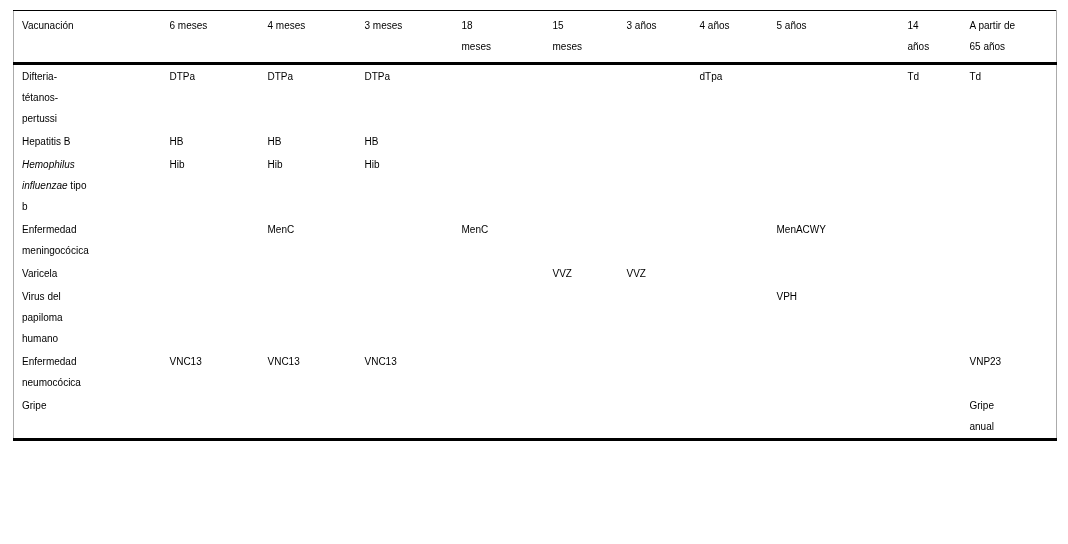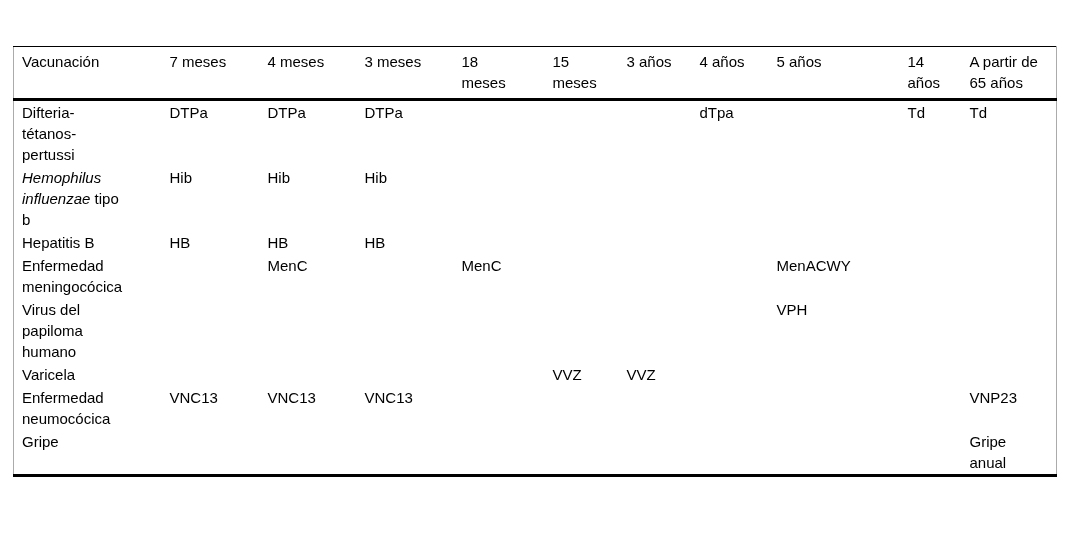--- a/index.html
+++ b/index.html
@@ -22,24 +22,23 @@
     position: absolute;
     left: 13px;
     top: 10px;
     width: 1043px;
     border-collapse: collapse;
     table-layout: fixed;
     border-top: 1px solid #000000;
     border-left: 1px solid #ababab;
     border-right: 1px solid #ababab;
     border-bottom: 3px solid #000000;
-    font-size: 15px;
+    font-size: 10px;
     line-height: 21px;
     color: #000000;
-    margin-top: 36px;
   }
   table.vax thead tr {
     border-bottom: 3px solid #000000;
   }
   table.vax th, table.vax td {
     font-weight: normal;
     text-align: left;
     vertical-align: top;
     white-space: pre-line;
     padding: 1px 4px 1px 8px;
@@ -68,21 +67,21 @@
       <col style="width:74px">
       <col style="width:73px">
       <col style="width:77px">
       <col style="width:131px">
       <col style="width:62px">
       <col style="width:95px">
     </colgroup>
     <thead>
       <tr>
           <th>Vacunación</th>
-          <th>7 meses</th>
+          <th>6 meses</th>
           <th>4 meses</th>
           <th>3 meses</th>
           <th>18
 meses</th>
           <th>15
 meses</th>
           <th>3 años</th>
           <th>4 años</th>
           <th>5 años</th>
           <th>14
@@ -101,86 +100,86 @@
           <td>DTPa</td>
           <td></td>
           <td></td>
           <td></td>
           <td>dTpa</td>
           <td></td>
           <td>Td</td>
           <td>Td</td>
         </tr>
         <tr>
+          <td><span>Hepatitis B</span></td>
+          <td>HB</td>
+          <td>HB</td>
+          <td>HB</td>
+          <td></td>
+          <td></td>
+          <td></td>
+          <td></td>
+          <td></td>
+          <td></td>
+          <td></td>
+        </tr>
+        <tr>
           <td><em>Hemophilus
 influenzae</em><span> tipo
 b</span></td>
           <td>Hib</td>
           <td>Hib</td>
           <td>Hib</td>
           <td></td>
           <td></td>
           <td></td>
           <td></td>
           <td></td>
           <td></td>
           <td></td>
         </tr>
         <tr>
-          <td><span>Hepatitis B</span></td>
-          <td>HB</td>
-          <td>HB</td>
-          <td>HB</td>
-          <td></td>
-          <td></td>
-          <td></td>
-          <td></td>
-          <td></td>
-          <td></td>
-          <td></td>
-        </tr>
-        <tr>
           <td><span>Enfermedad
 meningocócica</span></td>
           <td></td>
           <td>MenC</td>
           <td></td>
           <td>MenC</td>
           <td></td>
           <td></td>
           <td></td>
           <td>MenACWY</td>
+          <td></td>
+          <td></td>
+        </tr>
+        <tr>
+          <td><span>Varicela</span></td>
+          <td></td>
+          <td></td>
+          <td></td>
+          <td></td>
+          <td>VVZ</td>
+          <td>VVZ</td>
+          <td></td>
+          <td></td>
           <td></td>
           <td></td>
         </tr>
         <tr>
           <td><span>Virus del
 papiloma
 humano</span></td>
           <td></td>
           <td></td>
           <td></td>
           <td></td>
           <td></td>
           <td></td>
           <td></td>
           <td>VPH</td>
-          <td></td>
-          <td></td>
-        </tr>
-        <tr>
-          <td><span>Varicela</span></td>
-          <td></td>
-          <td></td>
-          <td></td>
-          <td></td>
-          <td>VVZ</td>
-          <td>VVZ</td>
-          <td></td>
-          <td></td>
           <td></td>
           <td></td>
         </tr>
         <tr>
           <td><span>Enfermedad
 neumocócica</span></td>
           <td>VNC13</td>
           <td>VNC13</td>
           <td>VNC13</td>
           <td></td>

